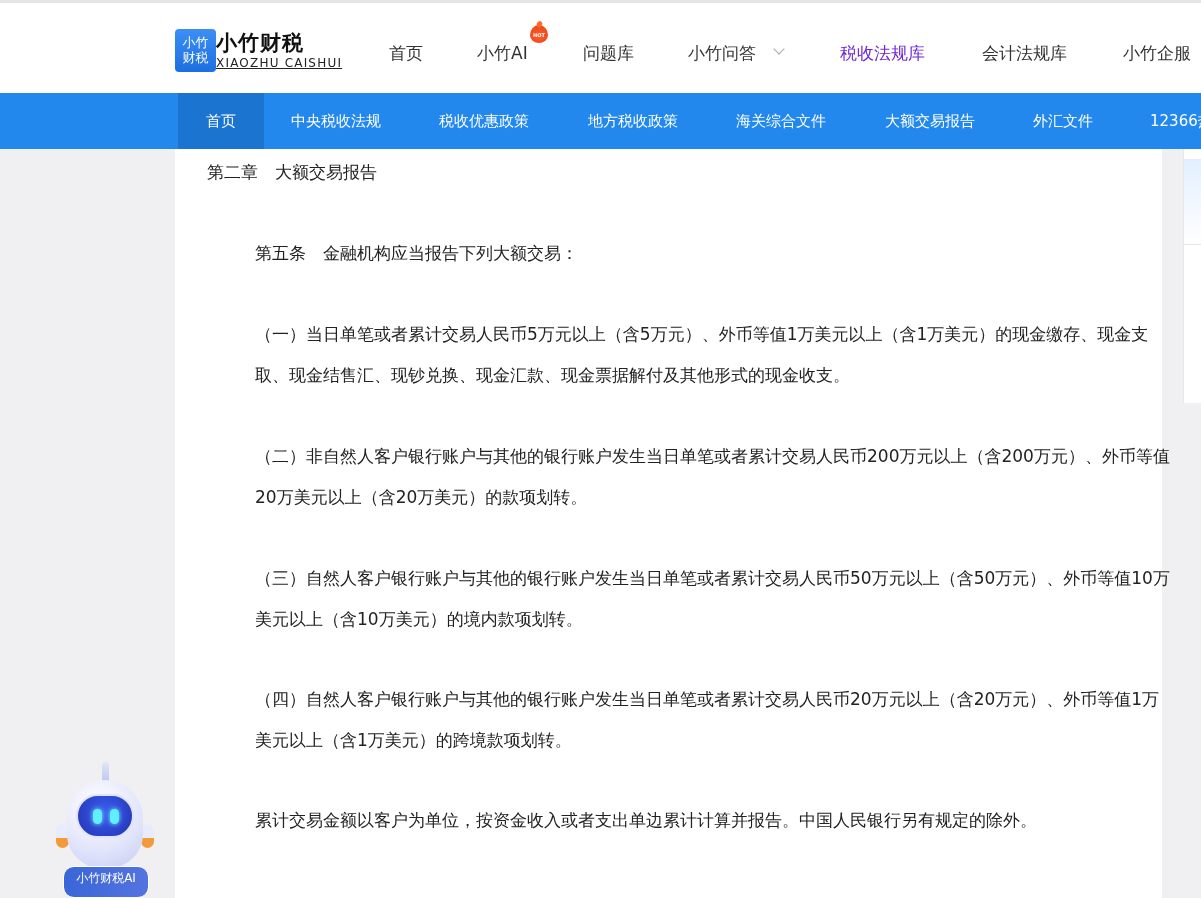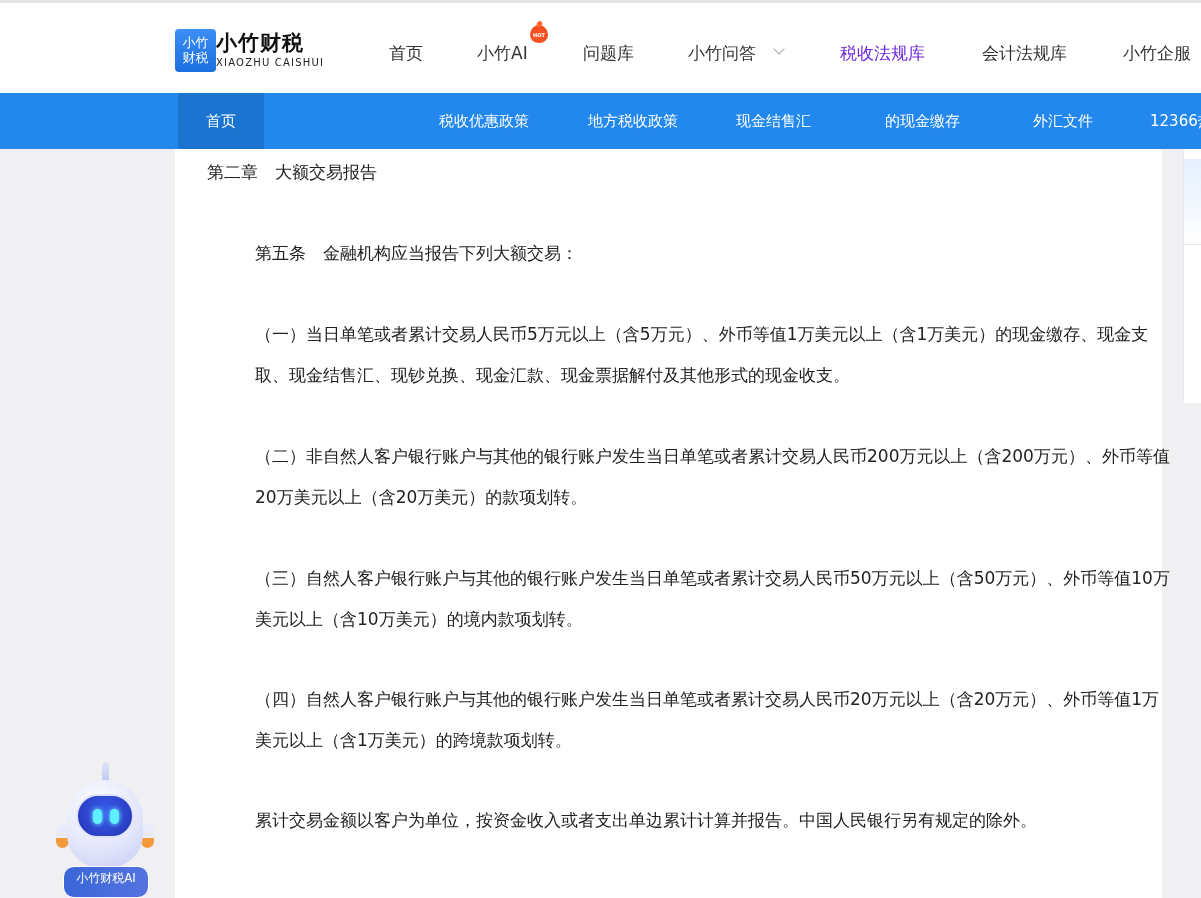--- a/index.html
+++ b/index.html
@@ -21,21 +21,21 @@
     }
     .logo-badge {
       width: 41px; height: 43px; border-radius: 4px;
       background: linear-gradient(180deg, #3d8ff5 0%, #1b6fe0 100%);
       color: #fff; font-size: 13px; line-height: 15px; text-align: center;
       display: flex; flex-direction: column; justify-content: center; align-items: center;
       letter-spacing: 0;
     }
     .logo-text { display: flex; flex-direction: column; }
     .logo-cn { font-size: 21px; font-weight: bold; color: #111; line-height: 24px; letter-spacing: 1px; }
-    .logo-en { font-size: 10px; color: #222; letter-spacing: 1.2px; line-height: 12px; margin-top: 2px; }
+    .logo-en { font-size: 12px; color: #222; letter-spacing: 1.2px; line-height: 12px; margin-top: 2px; text-decoration: underline; }
 
     .topnav { position: absolute; top: 37px; left: 0; height: 26px; }
     .topnav-item {
       position: absolute; top: 0; font-size: 17px; color: #333; white-space: nowrap; line-height: 26px;
     }
     .topnav-item.active { color: #6d28d9; }
     .hot-badge {
       position: absolute; left: 530px; top: 22px; width: 18px; height: 18px;
       border-radius: 50% 50% 50% 50% / 55% 55% 45% 45%;
       background: radial-gradient(circle at 50% 60%, #ff5a2a 0%, #f04a1a 70%);
@@ -133,24 +133,25 @@
     <a class="topnav-item active" style="left:840px">税收法规库</a>
     <a class="topnav-item" style="left:982px">会计法规库</a>
     <a class="topnav-item" style="left:1123px">小竹企服</a>
   </div>
   <div class="hot-badge">HOT</div>
   <div class="chevron"></div>
 </div>
 
 <div class="catnav">
   <a class="cat-item active" style="left:178px;width:86px;text-align:center">首页</a>
+  <a class="cat-item" style="left:291px">中央税收法规</a>
   <a class="cat-item" style="left:439px">税收优惠政策</a>
   <a class="cat-item" style="left:588px">地方税收政策</a>
-  <a class="cat-item" style="left:736px">现金结售汇</a>
-  <a class="cat-item" style="left:885px">的现金缴存</a>
+  <a class="cat-item" style="left:736px">海关综合文件</a>
+  <a class="cat-item" style="left:885px">大额交易报告</a>
   <a class="cat-item" style="left:1033px">外汇文件</a>
   <a class="cat-item" style="left:1150px">12366热</a>
 </div>
 
 <div class="content">
   <div class="chapter">第二章　大额交易报告</div>
   <p class="para" style="top:84px">第五条　金融机构应当报告下列大额交易：</p>
   <p class="para" style="top:165px">（一）当日单笔或者累计交易人民币5万元以上（含5万元）、外币等值1万美元以上（含1万美元）的现金缴存、现金支取、现金结售汇、现钞兑换、现金汇款、现金票据解付及其他形式的现金收支。</p>
   <p class="para" style="top:287px">（二）非自然人客户银行账户与其他的银行账户发生当日单笔或者累计交易人民币200万元以上（含200万元）、外币等值20万美元以上（含20万美元）的款项划转。</p>
   <p class="para" style="top:409px">（三）自然人客户银行账户与其他的银行账户发生当日单笔或者累计交易人民币50万元以上（含50万元）、外币等值10万美元以上（含10万美元）的境内款项划转。</p>

